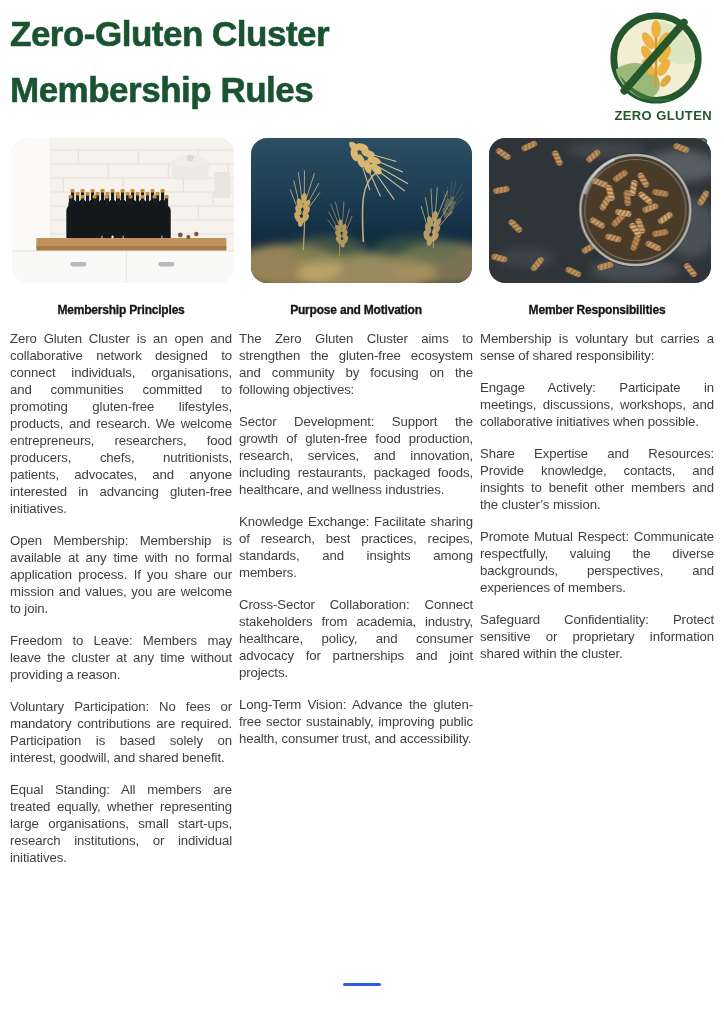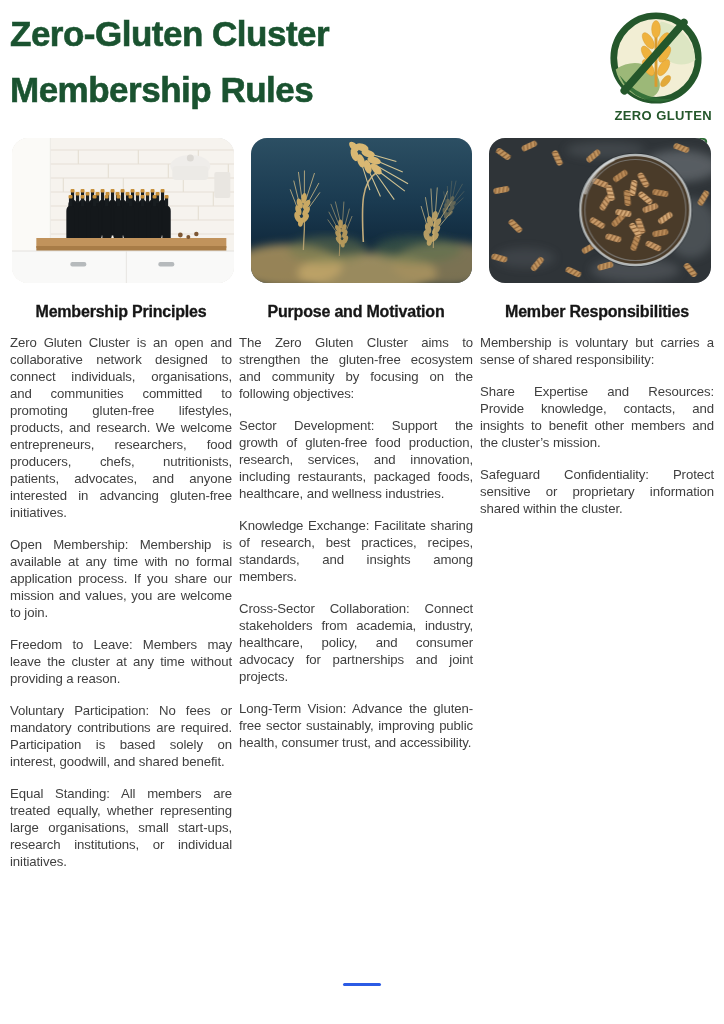--- a/index.html
+++ b/index.html
@@ -26,21 +26,21 @@
   .logo-line2{font-size:16px;font-weight:bold;color:#2d6b35;letter-spacing:4px;margin-top:13px;white-space:nowrap;}
 
   
   .photos{position:absolute;top:138px;left:12px;right:13px;display:flex;gap:17px;}
   .photo{flex:1;height:145px;border-radius:16px;overflow:hidden;background:#ddd;}
   .photo svg{display:block;width:100%;height:100%;}
 
   
   .cols{position:absolute;top:303px;left:10px;width:704px;
         display:grid;grid-template-columns:222px 234px 234px;column-gap:7px;}
-  .col h2{font-size:16px;font-weight:bold;color:var(--heading-black);text-align:center;
+  .col h2{font-size:12px;font-weight:bold;color:var(--heading-black);text-align:center;
           letter-spacing:-0.2px;margin:0 0 13px 0;-webkit-text-stroke:0.3px var(--heading-black);}
   .col p{font-size:13.2px;line-height:17px;color:var(--body-gray);
          text-align:justify;text-justify:inter-word;margin:0 0 15px 0;letter-spacing:-0.1px;}
 
   .bottom-bar{position:absolute;left:50%;transform:translateX(-50%);bottom:2px;
               width:38px;height:3px;border-radius:2px;background:var(--accent-blue);}
 </style>
 </head>
 <body>
 
@@ -315,20 +315,22 @@
       <p>The Zero Gluten Cluster aims to strengthen the gluten-free ecosystem and community by focusing on the following objectives:</p>
       <p>Sector Development: Support the growth of gluten-free food production, research, services, and innovation, including restaurants, packaged foods, healthcare, and wellness industries.</p>
       <p>Knowledge Exchange: Facilitate sharing of research, best practices, recipes, standards, and insights among members.</p>
       <p>Cross-Sector Collaboration: Connect stakeholders from academia, industry, healthcare, policy, and consumer advocacy for partnerships and joint projects.</p>
       <p>Long-Term Vision: Advance the gluten-free sector sustainably, improving public health, consumer trust, and accessibility.</p>
     </section>
 
     <section class="col">
       <h2>Member Responsibilities</h2>
       <p>Membership is voluntary but carries a sense of shared responsibility:</p>
+      <p>Engage Actively: Participate in meetings, discussions, workshops, and collaborative initiatives when possible.</p>
       <p>Share Expertise and Resources: Provide knowledge, contacts, and insights to benefit other members and the cluster’s mission.</p>
+      <p>Promote Mutual Respect: Communicate respectfully, valuing the diverse backgrounds, perspectives, and experiences of members.</p>
       <p>Safeguard Confidentiality: Protect sensitive or proprietary information shared within the cluster.</p>
     </section>
 
   </main>
 
   <div class="bottom-bar"></div>
 </div>
 
 </body></html>

